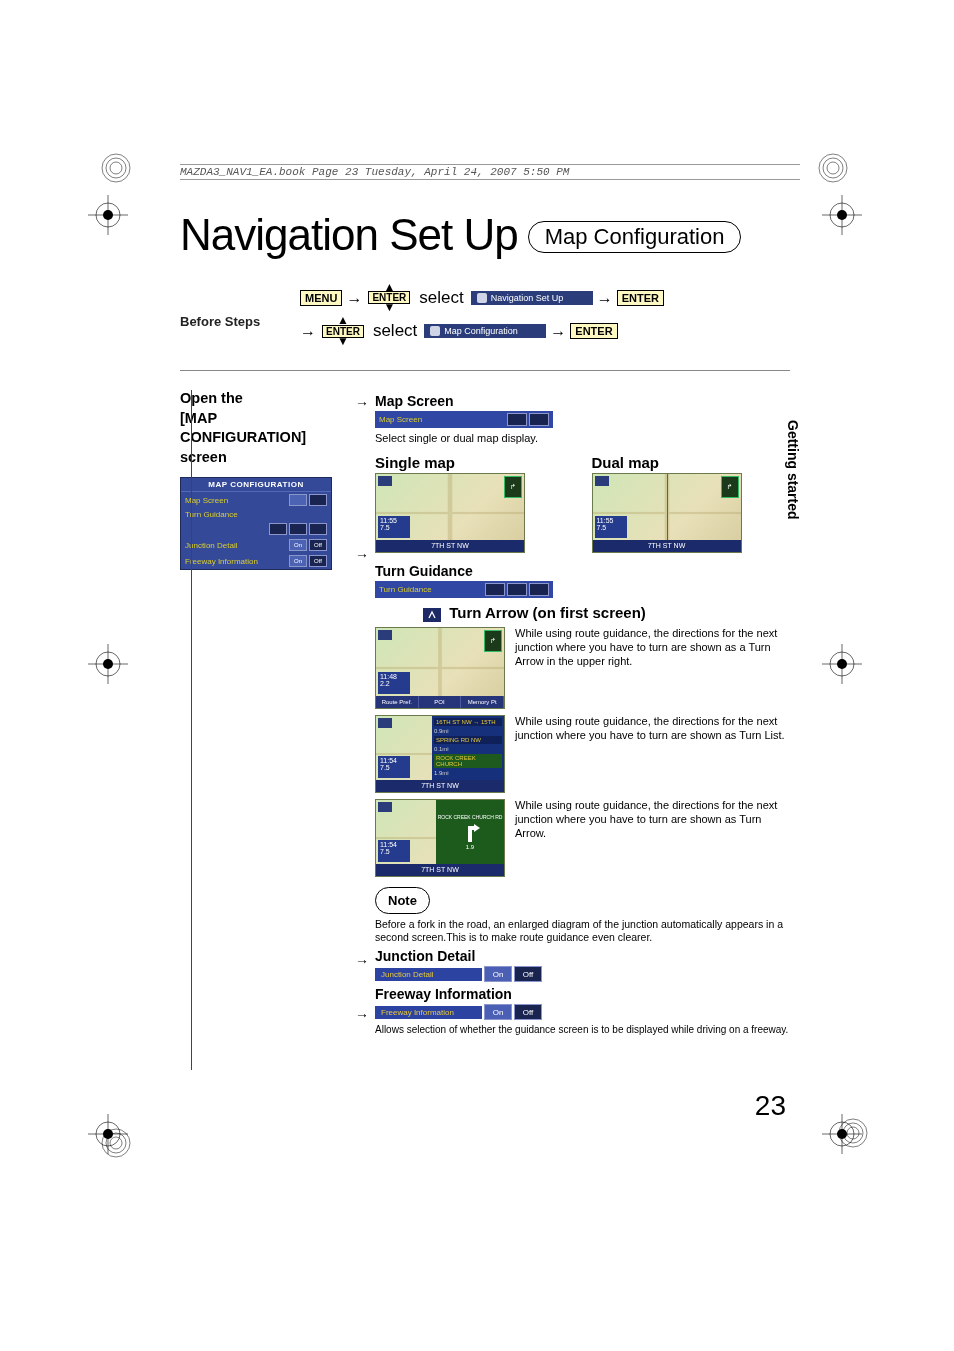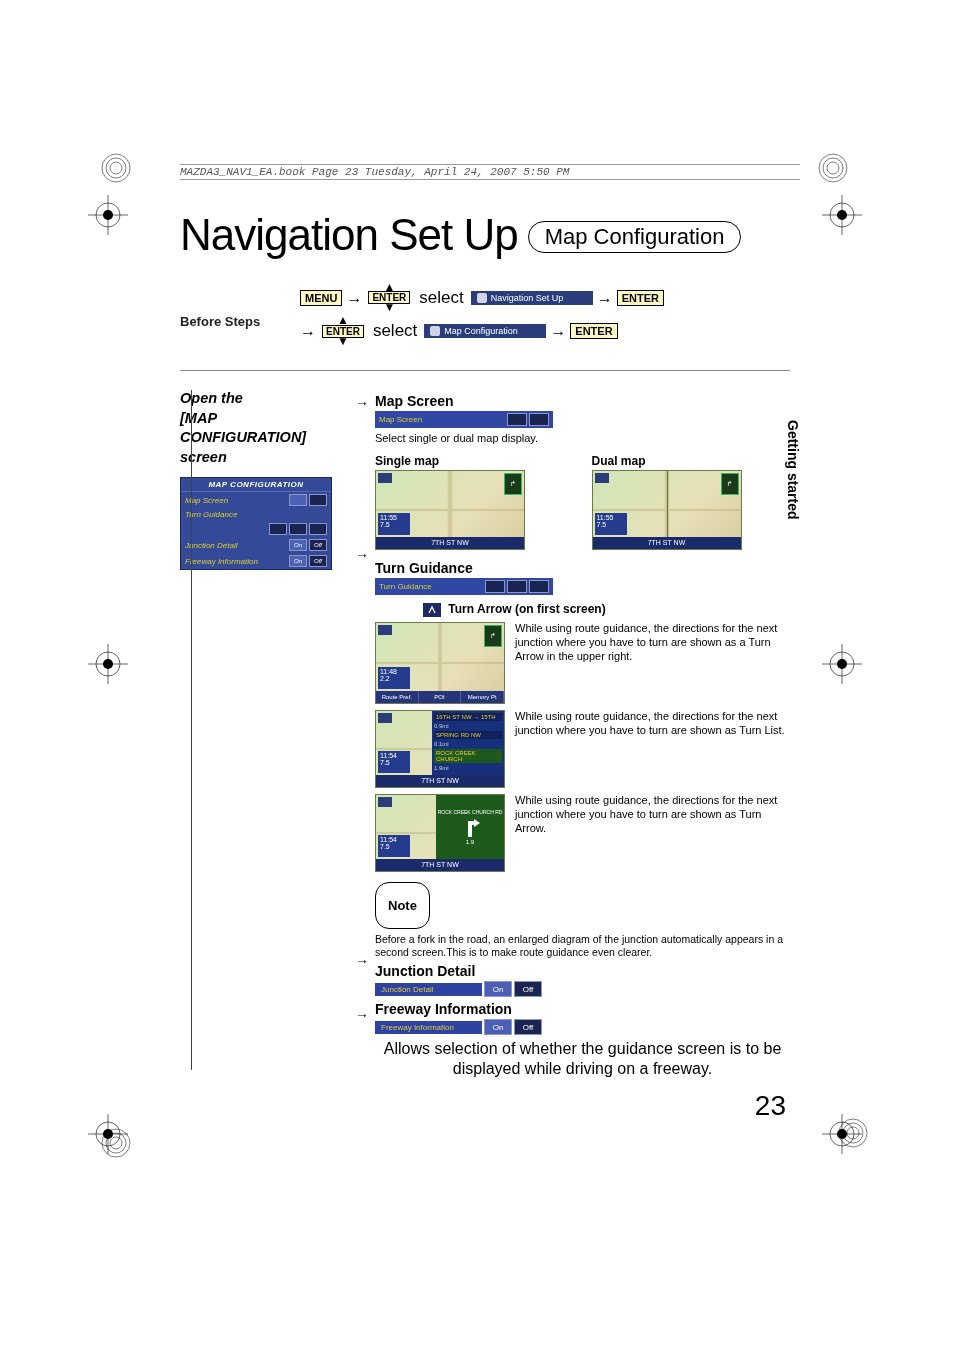--- a/index.html
+++ b/index.html
@@ -118,21 +118,20 @@
     min-width: 110px;
   }
   .menu-chip .ic { width:10px; height:10px; background:#cfd4e6; border-radius:2px; display:inline-block;}
   .lower-columns {
     display: flex;
     margin-top: 18px;
   }
   .left-col {
     width: 195px;
     flex-shrink: 0;
-    font-style: italic;
   }
   .left-heading {
     font-weight: bold;
     font-size: 14.5px;
     line-height: 1.35;
   }
   .config-panel {
     margin-top: 10px;
     width: 150px;
     background: #344a99;
@@ -162,21 +161,21 @@
     border: 0.5px solid #8a96cc;
     font-size:6px; color:#fff; display:flex; align-items:center; justify-content:center;
   }
   .config-panel .btn.on { background:#4c63b4;}
   .right-col { flex: 1; position: relative; }
   .sec-h {
     font-weight: bold;
     font-size: 14px;
     margin: 4px 0 2px 0;
   }
-  .sec-h.sub { font-size: 12px; }
+  .sec-h.sub { font-size: 15px; }
   .blue-bar {
     display: flex;
     align-items: center;
     background: #3048a4;
     color: #d9cc2e;
     font-size: 8px;
     padding: 2px 4px;
     gap: 6px;
     margin: 2px 0 4px 0;
     width: 160px;
@@ -247,21 +246,21 @@
   }
   .feat-row .txt{ font-size:11px; flex:1; line-height:1.25;}
   .icon-chip{
     display:inline-flex; width:18px; height:14px; background:#4f5c9e;
     align-items:center; justify-content:center; margin-right:4px;
     position:relative; top:2px;
   }
   .icon-chip.dark{ background:#1d2a66;}
   .note-pill{
     display:inline-block; border:1.2px solid #000; border-radius:14px;
-    padding:15px 12px; font-weight:bold; font-size:13px; margin-top:8px;
+    padding:5px 12px; font-weight:bold; font-size:13px; margin-top:8px;
   }
   .note-txt{ font-size:10.5px; margin:4px 0 2px 0; line-height:1.25;}
   .onoff-bar{
     display:flex; align-items:center; margin:2px 0 4px 0;
   }
   .onoff-bar .lab{
     background:#2c43a1; color:#e7c93a; font-size:8px; padding:2px 6px;
     min-width:95px; display:inline-block;
   }
   .onoff-bar .b{
@@ -561,21 +560,21 @@
         </div>
 
         
         <span class="conn" style="top:616px;">→</span>
         <div class="sec-h">Freeway Information</div>
         <div class="onoff-bar">
           <span class="lab">Freeway Information</span>
           <span class="b on">On</span>
           <span class="b">Off</span>
         </div>
-        <div class="note-txt" style="font-size:16px;text-align:center;">Allows selection of whether the guidance screen is to be displayed while driving on a freeway.</div>
+        <div class="note-txt" style="font-size:10px;">Allows selection of whether the guidance screen is to be displayed while driving on a freeway.</div>
 
       </div>
     </div>
   </div>
 
   <div style="position:absolute; left:191px; top:390px; bottom:292px; border-left:1px solid #444; height:680px;"></div>
 
   <div class="side-tab">Getting started</div>
   <div class="page-num">23</div>
 </div>

